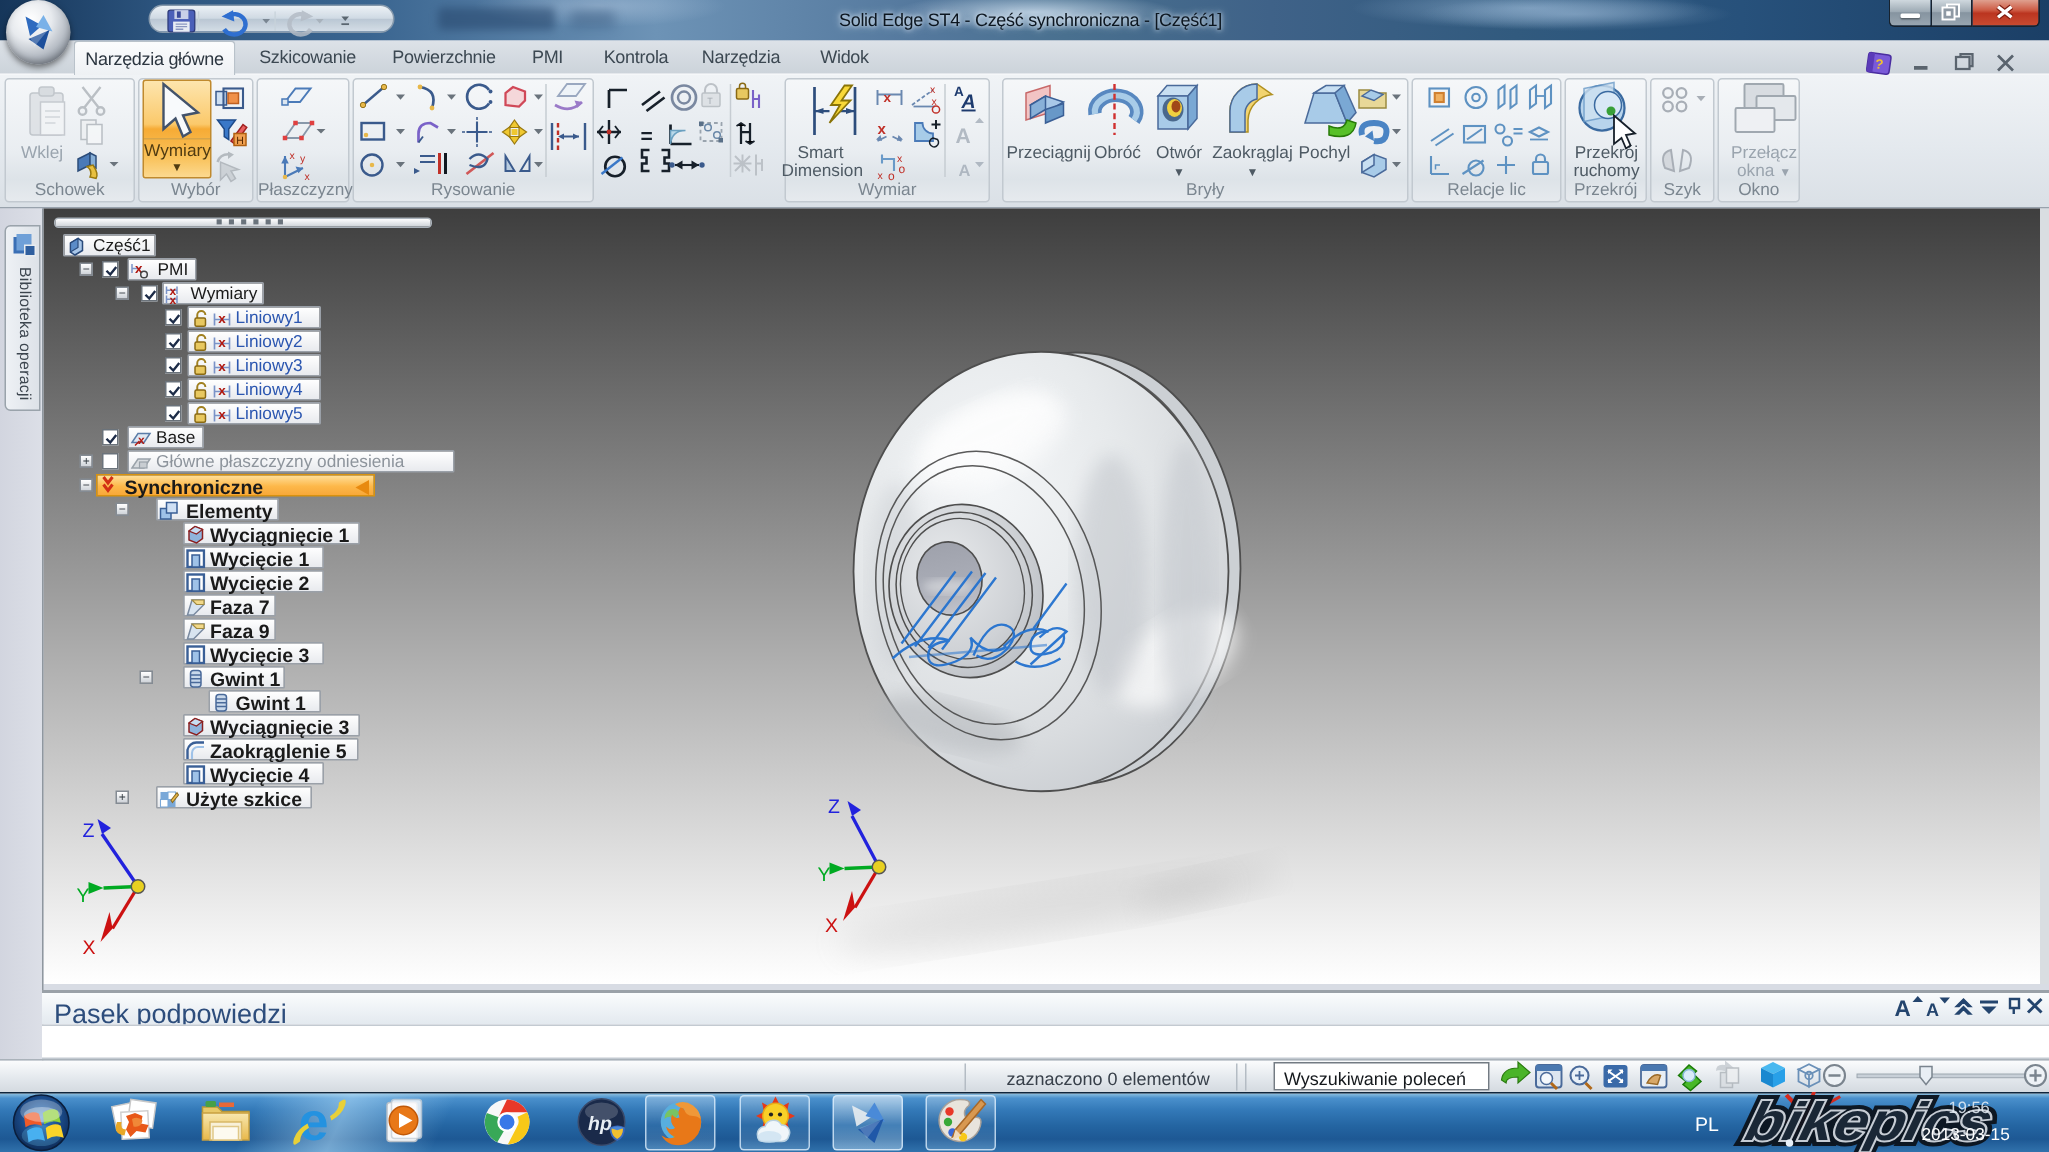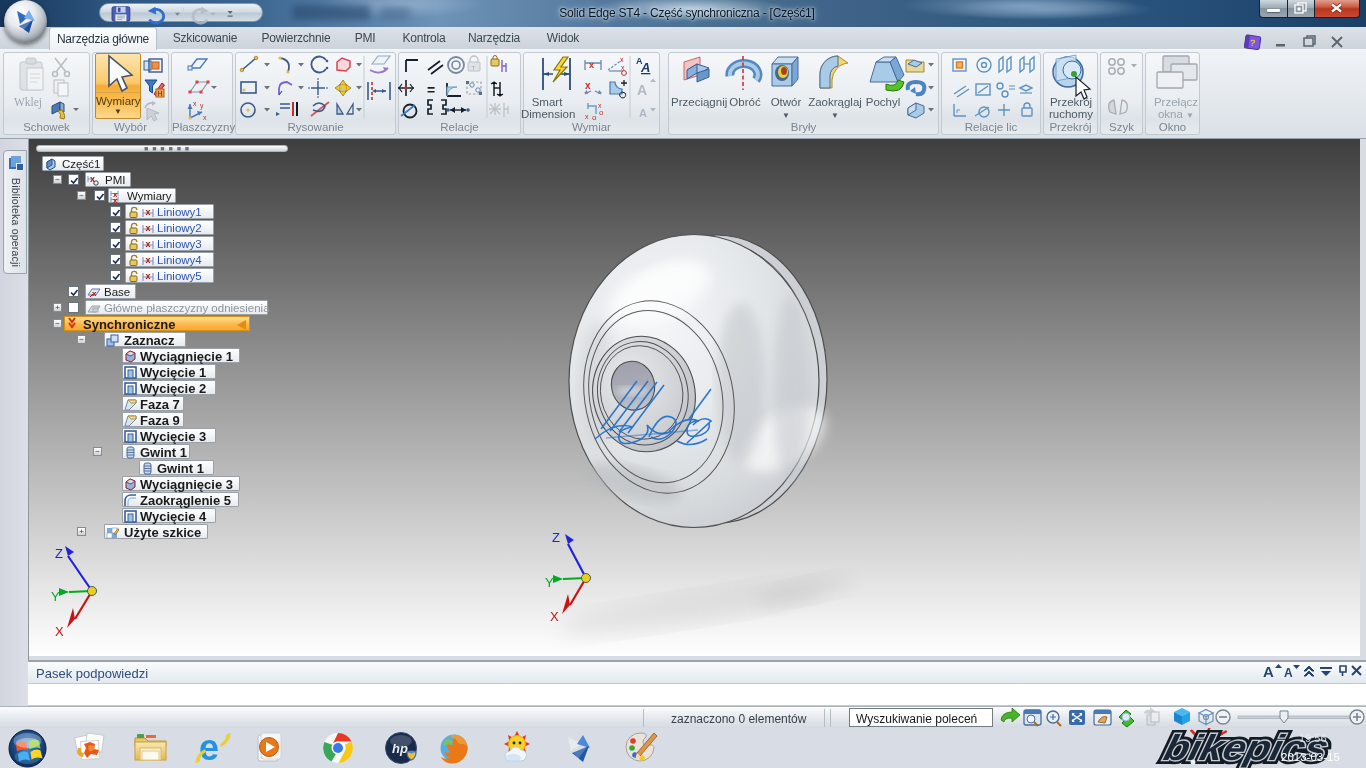--- a/index.html
+++ b/index.html
@@ -61,21 +61,21 @@
   .tlabel { position:absolute; top:1px; font-size:11.5px; white-space:nowrap; }
   .bold { font-weight:bold; font-size:13px; top:0px; }
   .blue { color:#2b56b0; }
   .gray { color:#8d949c; }
   .exp { position:absolute; width:9px; height:9px; top:3px; border:1px solid #848b93; background:linear-gradient(#ffffff,#cdd2d8); font-size:8px; line-height:7px; text-align:center; color:#30383f; }
   .chk { position:absolute; width:11px; height:11px; top:2px; border:1px solid #6b737b; background:#fff; }
   .chk svg { position:absolute; left:0px; top:1px; }
 
   
   #pasek { left:28px; top:660px; width:1338px; height:23px; background:linear-gradient(#fafcfd,#e3e9ef); border-top:2px solid #9aa1a8; }
-  #pasek .t { position:absolute; left:8px; top:4px; font-size:13px; color:#2d4d7c; }
+  #pasek .t { position:absolute; left:8px; top:4px; font-size:18px; color:#2d4d7c; }
   #whitebar { left:28px; top:683px; width:1338px; height:23px; background:#fff; border:1px solid #c3cad1; border-left:none; border-right:none;}
   #statusbar { left:0; top:706px; width:1366px; height:22px; background:linear-gradient(#fbfcfd,#e2e7ec 60%,#d4dae0); border-top:1px solid #aab2ba; }
   .sep { position:absolute; top:2px; width:1px; height:18px; background:#b4bcc4; }
   #status-text { position:absolute; left:671px; top:5px; font-size:12px; color:#38404a; }
   #searchbox { position:absolute; left:849px; top:1px; width:144px; height:19px; background:#fff; border:1px solid #737b83; }
   #searchbox span { position:absolute; left:6px; top:3px; font-size:12px; color:#14181c; }
 
   
   #taskbar { left:0; top:728px; width:1366px; height:40px;
      background:linear-gradient(#8cc0e0 0%,#4a90cc 8%,#3379b8 28%,#2465a2 55%,#1d5894 78%,#3172ac 100%); border-top:1px solid #10263c; }
@@ -175,43 +175,40 @@
       </div>
     <div class="grp" style="left:92px;width:77px;">
         <div class="lbl">Wybór</div>
       </div>
     <div class="grp" style="left:171px;width:62px;">
         <div class="lbl">Płaszczyzny</div>
       </div>
     <div class="grp" style="left:235px;width:161px;">
         <div class="lbl">Rysowanie</div>
       </div>
-    <div class="grp" style="left:398px;width:123px;">
-        <div class="lbl">Relacje</div>
-      </div>
     <div class="grp" style="left:523px;width:137px;">
         <div class="lbl">Wymiar</div>
       </div>
     <div class="grp" style="left:668px;width:271px;">
         <div class="lbl">Bryły</div>
       </div>
     <div class="grp" style="left:941px;width:100px;">
         <div class="lbl">Relacje lic</div>
       </div>
     <div class="grp" style="left:1043px;width:55px;">
         <div class="lbl">Przekrój</div>
       </div>
     <div class="grp" style="left:1100px;width:43px;">
         <div class="lbl">Szyk</div>
       </div>
     <div class="grp" style="left:1145px;width:55px;">
         <div class="lbl">Okno</div>
       </div>
 
-    <div class="btnlbl dis" style="left:8px;top:46px;width:40px;font-family:Liberation Serif, serif;">Wklej</div>
+    <div class="btnlbl dis" style="left:8px;top:46px;width:40px;">Wklej</div>
     <div id="zaznacz">
         <div class="t">Wymiary</div>
         <div class="v">▼</div>
       </div>
     <div class="btnlbl" style="left:521px;top:46px;width:52px;">Smart<br>Dimension</div>
     <div class="btnlbl" style="left:671px;top:46px;width:56px;">Przeciągnij</div>
     <div class="btnlbl" style="left:727px;top:46px;width:36px;">Obróć</div>
     <div class="btnlbl" style="left:766px;top:46px;width:40px;">Otwór<br><span style="font-size:8px;">▼</span></div>
     <div class="btnlbl" style="left:806px;top:46px;width:58px;">Zaokrąglaj<br><span style="font-size:8px;">▼</span></div>
     <div class="btnlbl" style="left:863px;top:46px;width:40px;">Pochyl</div>
@@ -735,21 +732,21 @@
     <div class="tbox" style="left:85px;top:284px;width:51px;">
         <div class="abs" style="left:1px;top:1px;width:14px;height:13px;"><svg width="14" height="13" viewBox="0 0 14 13">
             <path d="M1 9 L5 3 L13 3 L9 9 Z" fill="#dfe8f2" stroke="#5b7ca8" stroke-width="1"></path>
             <text x="5" y="10" font-size="8" font-weight="bold" fill="#b01810">x</text>
             <path d="M3 11 L6 8" stroke="#b01810" stroke-width="1"></path>
           </svg></div>
         <span class="tlabel" style="left:18px;">Base</span>
       </div>
     <div class="exp" style="left:53px;top:303px;">+</div>
     <div class="chk" style="left:68px;top:302px;"></div>
-    <div class="tbox" style="left:85px;top:300px;width:183px;">
+    <div class="tbox" style="left:85px;top:300px;width:218px;">
         <div class="abs" style="left:1px;top:1px;width:14px;height:13px;"><svg width="14" height="13" viewBox="0 0 14 13">
             <path d="M1 10 L5 4 L13 4 L9 10 Z" fill="#d8dce0" stroke="#9aa2aa" stroke-width="1"></path>
             <rect x="6" y="6" width="5" height="4" fill="#c8cdd2" stroke="#9aa2aa" stroke-width=".8"></rect>
           </svg></div>
         <span class="tlabel gray" style="left:18px;">Główne płaszczyzny odniesienia</span>
       </div>
     <div class="exp" style="left:53px;top:319px;">−</div>
     <div class="abs" style="left:64px;top:316px;width:186px;height:15px;background:linear-gradient(#ffdf9a,#fdb84a 55%,#f8a839);border:1px solid #d8920f;padding-left:16px;">
   <div class="abs" style="left:2px;top:0px;width:14px;height:13px;"><svg width="13" height="13" viewBox="0 0 13 13">
             <path d="M2 1 L5 5 L8 1" fill="none" stroke="#d23015" stroke-width="2"></path>
@@ -757,21 +754,21 @@
           </svg></div>
         <span class="tlabel bold" style="left:18px;top:0px;position:absolute;">Synchroniczne</span>
   <div class="abs" style="right:3px;top:2.5px;width:0;height:0;border-top:5px solid transparent;border-bottom:5px solid transparent;border-right:9px solid #e88a10;"></div>
 </div>
     <div class="exp" style="left:77px;top:335px;">−</div>
     <div class="tbox" style="left:104px;top:332px;width:82px;">
         <div class="abs" style="left:1px;top:1px;width:14px;height:13px;"><svg width="14" height="13" viewBox="0 0 14 13">
             <rect x="1" y="5" width="7" height="7" fill="#9fc2e8" stroke="#3a5f96" stroke-width="1"></rect>
             <rect x="5" y="1" width="7" height="7" fill="#cfe0f4" stroke="#3a5f96" stroke-width="1"></rect>
           </svg></div>
-        <span class="tlabel bold" style="left:19px;">Zaznacz</span>
+        <span class="tlabel bold" style="left:19px;">Elementy</span>
       </div>
     <div class="tbox" style="left:122px;top:348px;width:118px;">
         <div class="abs" style="left:1px;top:1px;width:14px;height:13px;"><svg width="13" height="13" viewBox="0 0 13 13">
             <path d="M2 4 L6 1 L11 3 L11 9 L7 12 L2 10 Z" fill="#8fb4dd" stroke="#8a2020" stroke-width="1"></path>
             <path d="M2 4 L6 1 L11 3 L7 6 Z" fill="#c8ddf2" stroke="#8a2020" stroke-width=".8"></path>
           </svg></div>
         <span class="tlabel bold" style="left:17px;">Wyciągnięcie 1</span>
       </div>
     <div class="tbox" style="left:122px;top:364px;width:94px;">
         <div class="abs" style="left:1px;top:1px;width:14px;height:13px;"><svg width="13" height="13" viewBox="0 0 13 13">
@@ -914,20 +911,28 @@
         <circle cx="211" cy="11" r="2.5"></circle>
       </g>
     <circle cx="228" cy="11" r="7" fill="#eef2f6" stroke="#7a848e" stroke-width="1.4"></circle>
       <path d="M224 11 h8" stroke="#7a848e" stroke-width="1.6"></path>
     <rect x="243" y="10" width="112" height="2.5" fill="#c8d0d8" stroke="#98a2ac" stroke-width=".6"></rect>
     <path d="M285 5 h8 v7 l-4 5 -4 -5 z" fill="#e8eef4" stroke="#7a848e"></path>
     <circle cx="362" cy="11" r="7" fill="#eef2f6" stroke="#7a848e" stroke-width="1.4"></circle>
       <path d="M358 11 h8 M362 7 v8" stroke="#7a848e" stroke-width="1.6"></path>
   </svg>
 
+  <div id="taskbar" class="abs">
+    <div class="sheen abs"></div>
+    <div class="tbtn" style="left:430px;"></div>
+    <div class="tbtn" style="left:493px;"></div>
+    <div class="tbtn active" style="left:555px;"></div>
+    <div class="tbtn" style="left:617px;"></div>
+    <div id="tray-pl">PL</div>
+  </div>
   <svg id="taskicons" class="abs" style="left:0;top:728px;" width="1366" height="40">
       <defs>
         <radialGradient id="orbg" cx="50%" cy="40%" r="60%">
           <stop offset="0%" stop-color="#3a80c8"></stop>
           <stop offset="60%" stop-color="#1a4a88"></stop>
           <stop offset="100%" stop-color="#0e2c58"></stop>
         </radialGradient>
         <linearGradient id="fold" x1="0" y1="0" x2="0" y2="1">
           <stop offset="0%" stop-color="#f8e8b0"></stop>
           <stop offset="100%" stop-color="#e8b84a"></stop>

